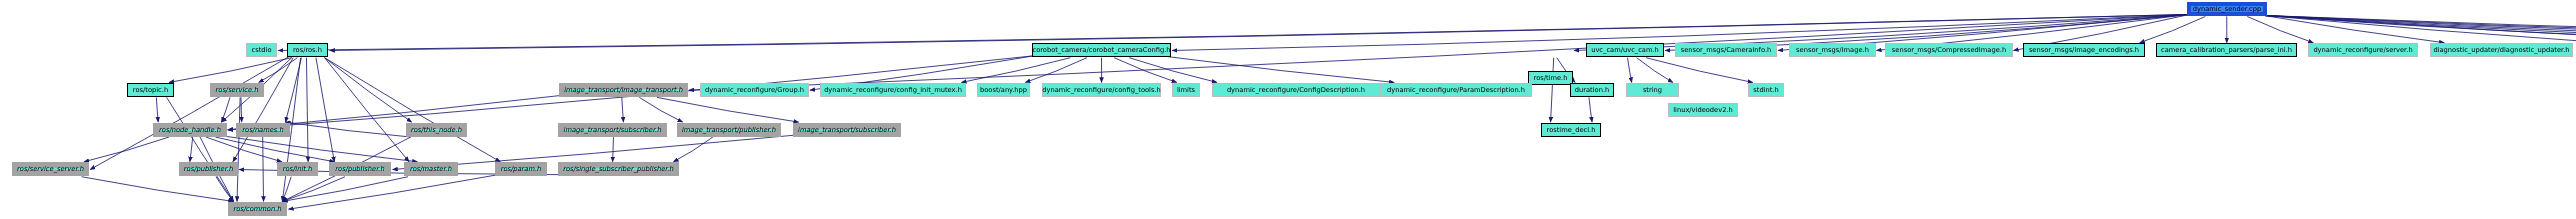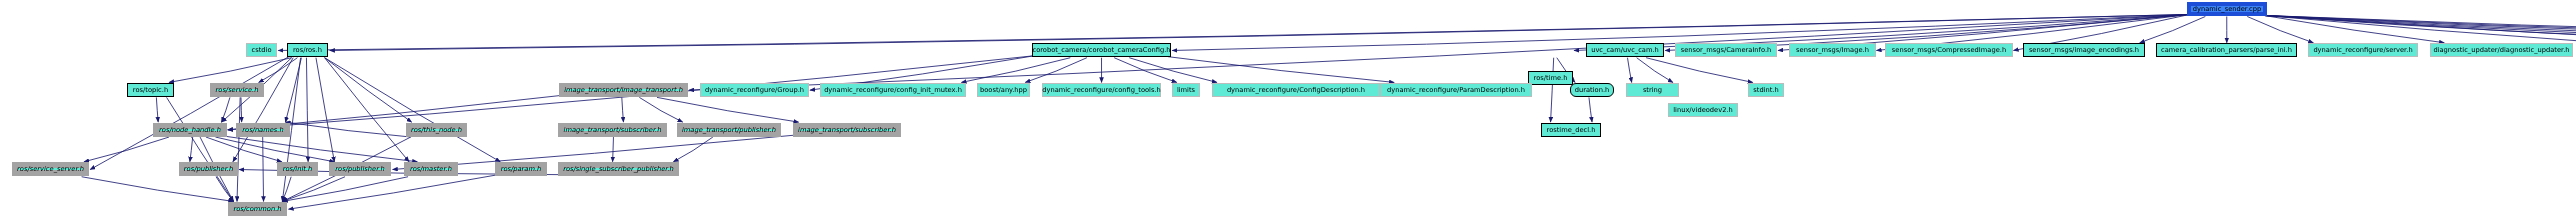--- a/index.html
+++ b/index.html
@@ -134,21 +134,21 @@
       <div class="node black" style="left: 127px; top: 83px; width: 47px;">ros/topic.h</div>
       <div class="node red" style="left: 210px; top: 83px; width: 54px;">ros/service.h</div>
       <div class="node red" style="left: 559px; top: 83px; width: 129px;">image_transport/image_transport.h</div>
       <div class="node plain" style="left: 700px; top: 83px; width: 109px;">dynamic_reconfigure/Group.h</div>
       <div class="node plain" style="left: 820px; top: 83px; width: 146px;">dynamic_reconfigure/config_init_mutex.h</div>
       <div class="node plain" style="left: 977px; top: 83px; width: 53px;">boost/any.hpp</div>
       <div class="node plain" style="left: 1042px; top: 83px; width: 119px;">dynamic_reconfigure/config_tools.h</div>
       <div class="node plain" style="left: 1172px; top: 83px; width: 28px;">limits</div>
       <div class="node plain" style="left: 1212px; top: 83px; width: 168px;">dynamic_reconfigure/ConfigDescription.h</div>
       <div class="node plain" style="left: 1380px; top: 83px; width: 152px;">dynamic_reconfigure/ParamDescription.h</div>
-      <div class="node black" style="left: 1570px; top: 83px; width: 44px; border-radius: 6px;">duration.h</div>
+      <div class="node black" style="left: 1570px; top: 83px; width: 44px;">duration.h</div>
       <div class="node plain" style="left: 1626px; top: 83px; width: 53px;">string</div>
       <div class="node plain" style="left: 1668px; top: 83px; width: 70px; margin-top: 20px;">linux/videodev2.h</div>
       <div class="node plain" style="left: 1748px; top: 83px; width: 36px;">stdint.h</div>
       <div class="node red" style="left: 153px; top: 123px; width: 74px;">ros/node_handle.h</div>
       <div class="node red" style="left: 236px; top: 123px; width: 54px;">ros/names.h</div>
       <div class="node red" style="left: 406px; top: 123px; width: 61px;">ros/this_node.h</div>
       <div class="node red" style="left: 558px; top: 123px; width: 109px;">image_transport/subscriber.h</div>
       <div class="node red" style="left: 677px; top: 123px; width: 104px;">image_transport/publisher.h</div>
       <div class="node red" style="left: 793px; top: 123px; width: 108px;">image_transport/subscriber.h</div>
       <div class="node black" style="left: 1541px; top: 123px; width: 60px;">rostime_decl.h</div>

